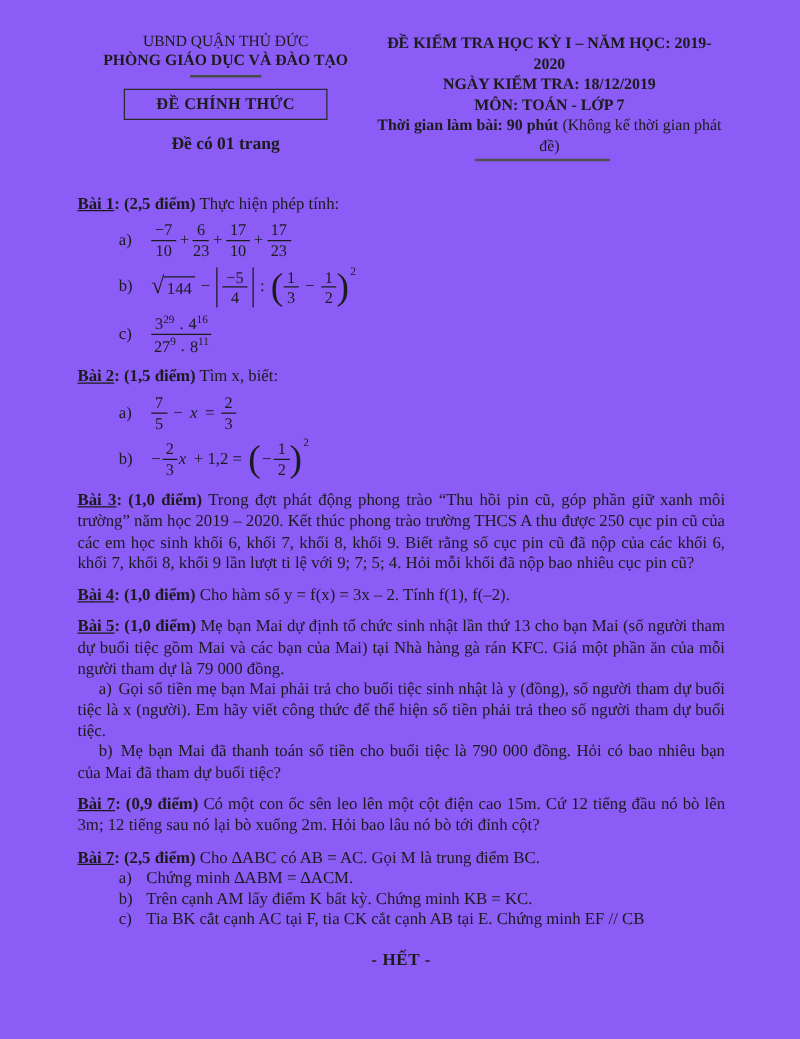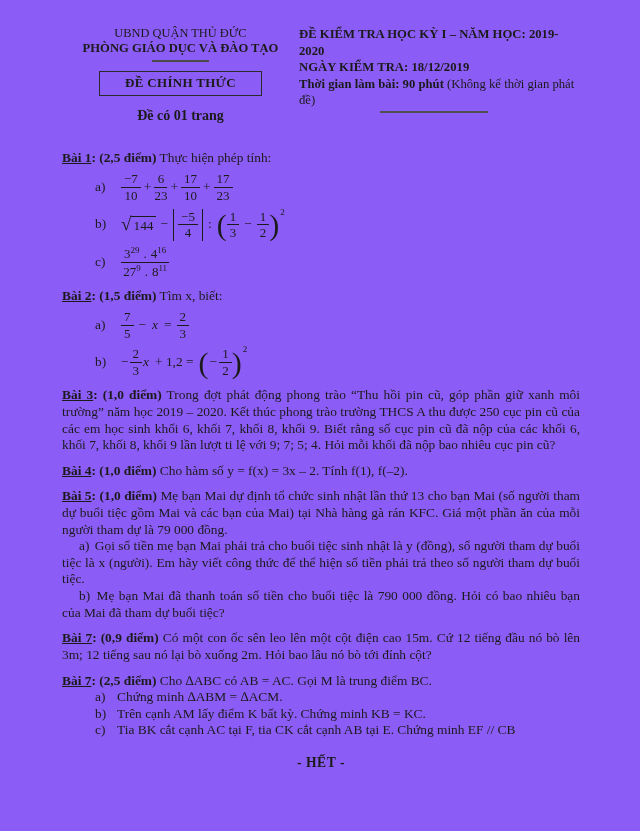--- a/index.html
+++ b/index.html
@@ -6,21 +6,21 @@
   .page{
     width:640px;height:831px;margin:0 auto;background:#8b5cf6;
     box-sizing:border-box;padding:26px 60px 0 62px;
     font-family:"Liberation Serif","DejaVu Serif",serif;
     color:#1b1b1b;font-size:13.4px;line-height:1.24;
     overflow:hidden;
   }
   
   .header{display:flex;margin-bottom:26px;}
   .hleft{width:237px;text-align:center;flex-shrink:0;}
-  .hright{flex:1;text-align:left;}
+  .hright{flex:1;text-align:center;}
   .org1{font-size:12.4px;}
   .org2{font-size:12.6px;font-weight:bold;}
   .org-rule{width:57px;height:2px;background:#4a4a4a;margin:3px auto 7px;}
   .official-box{display:inline-block;border:1.6px solid #2a2a2a;padding:3px 25px;margin:2px auto 0;}
   .official-box span{font-weight:bold;font-size:13px;letter-spacing:.3px;}
   .page-note{font-weight:bold;font-size:14px;margin-top:11px;}
   .ht{font-size:12.7px;line-height:1.3;}
   .bold{font-weight:bold;}
   .dur-rule{width:108px;height:2px;background:#4f4f4f;margin:2px auto 0;transform:translateX(-6px);}
   
@@ -71,20 +71,21 @@
       <div>
         <div class="official-box">
           <span>ĐỀ CHÍNH THỨC</span>
         </div>
       </div>
       <div class="page-note">Đề có 01 trang</div>
     </div>
     <div class="hright">
       <div class="ht bold">ĐỀ KIỂM TRA HỌC KỲ I – NĂM HỌC: 2019-2020</div>
       <div class="ht bold">NGÀY KIỂM TRA: 18/12/2019</div>
+      <div class="ht bold">MÔN: TOÁN - LỚP 7</div>
       <div class="ht"><b>Thời gian làm bài: 90 phút</b> <span>(Không kể thời gian phát đề)</span></div>
       <div class="dur-rule"></div>
     </div>
   </div>
 
   <div class="prob">
     <p class="para gap"><span class="bnum">Bài 1</span><b class="pts">: (2,5 điểm)</b> <span>Thực hiện phép tính:</span></p>
 
     <div class="math-row">
       <span class="ilabel">a)</span>

